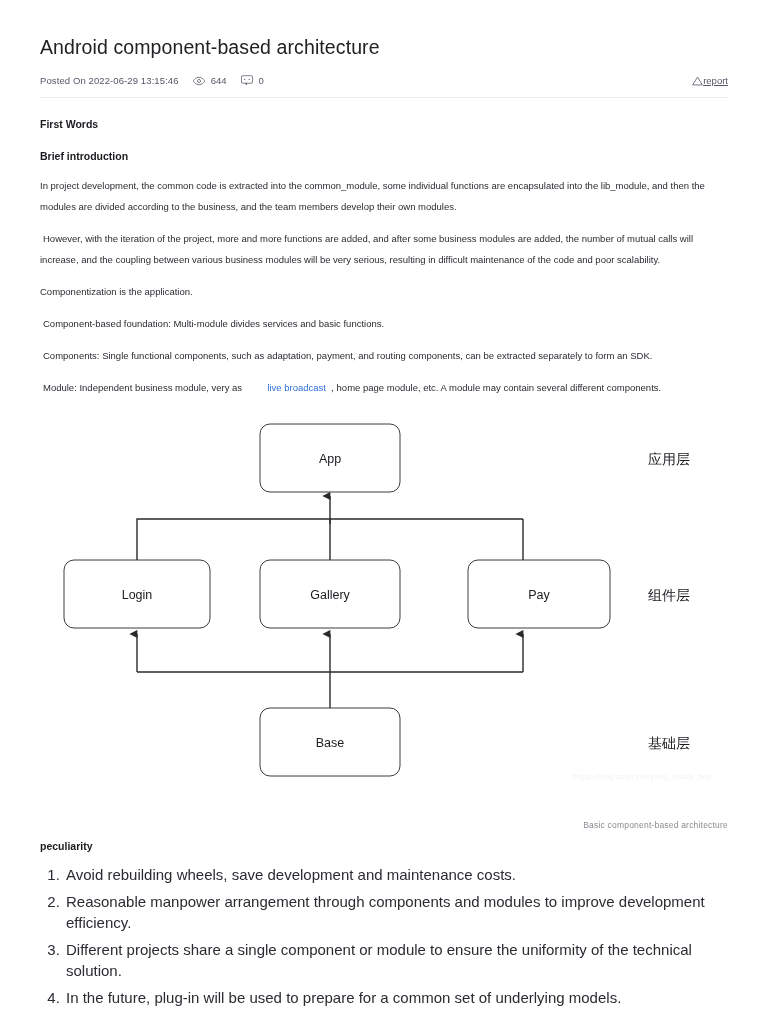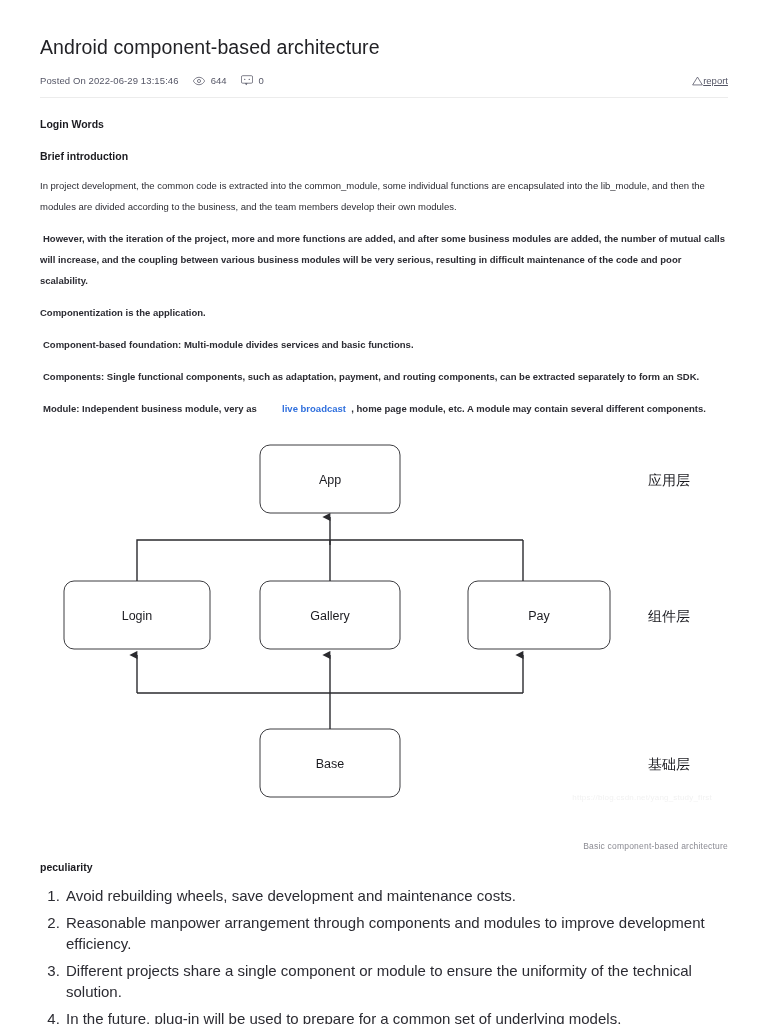--- a/index.html
+++ b/index.html
@@ -71,21 +71,21 @@
     font-weight: bold;
     color: #1b1b20;
     margin: 20px 0 0 0;
   }
   .para {
     font-size: 9.5px;
     line-height: 21px;
     color: #2b2b32;
     margin: 13px 0 0 0;
   }
-  .para.tight { margin-top: 11px; font-weight: bold; }
+  .para.tight { margin-top: 11px; }
   .lead-space { display: inline-block; width: 3px; }
   .link {
     color: #2f6fdd;
     text-decoration: none;
     padding-left: 20px;
   }
   ol.list {
     margin: 12px 0 0 0;
     padding-left: 24px;
     font-size: 15px;
@@ -174,21 +174,21 @@
         <svg width="11" height="10" viewBox="0 0 14 12">
           <path d="M7 1 L13.2 11 L0.8 11 Z" fill="none" stroke="#555666" stroke-width="1"></path>
         </svg>
       </span>
       <span>report</span>
     </a>
   </div>
 
   <div class="rule"></div>
 
-  <h2 class="h-bold">Login Words</h2>
+  <h2 class="h-bold">First Words</h2>
 
   <h2 class="h-bold">Brief introduction</h2>
   <p class="para">In project development, the common code is extracted into the common_module, some individual functions are encapsulated into the lib_module, and then the modules are divided according to the business, and the team members develop their own modules.</p>
   <p class="para tight"><span class="lead-space"></span><span>However, with the iteration of the project, more and more functions are added, and after some business modules are added, the number of mutual calls will increase, and the coupling between various business modules will be very serious, resulting in difficult maintenance of the code and poor scalability.</span></p>
   <p class="para tight"><span>Componentization is the application.</span></p>
   <p class="para tight"><span class="lead-space"></span><span>Component-based foundation: Multi-module divides services and basic functions.</span></p>
   <p class="para tight"><span class="lead-space"></span><span>Components: Single functional components, such as adaptation, payment, and routing components, can be extracted separately to form an SDK.</span></p>
   <p class="para tight"><span class="lead-space"></span><span>Module: Independent business module, very as</span>&nbsp; <a class="link" href="#">live broadcast</a>&nbsp;&nbsp;<span>, home page module, etc. A module may contain several different components.</span></p>
 
   <div class="figure">

